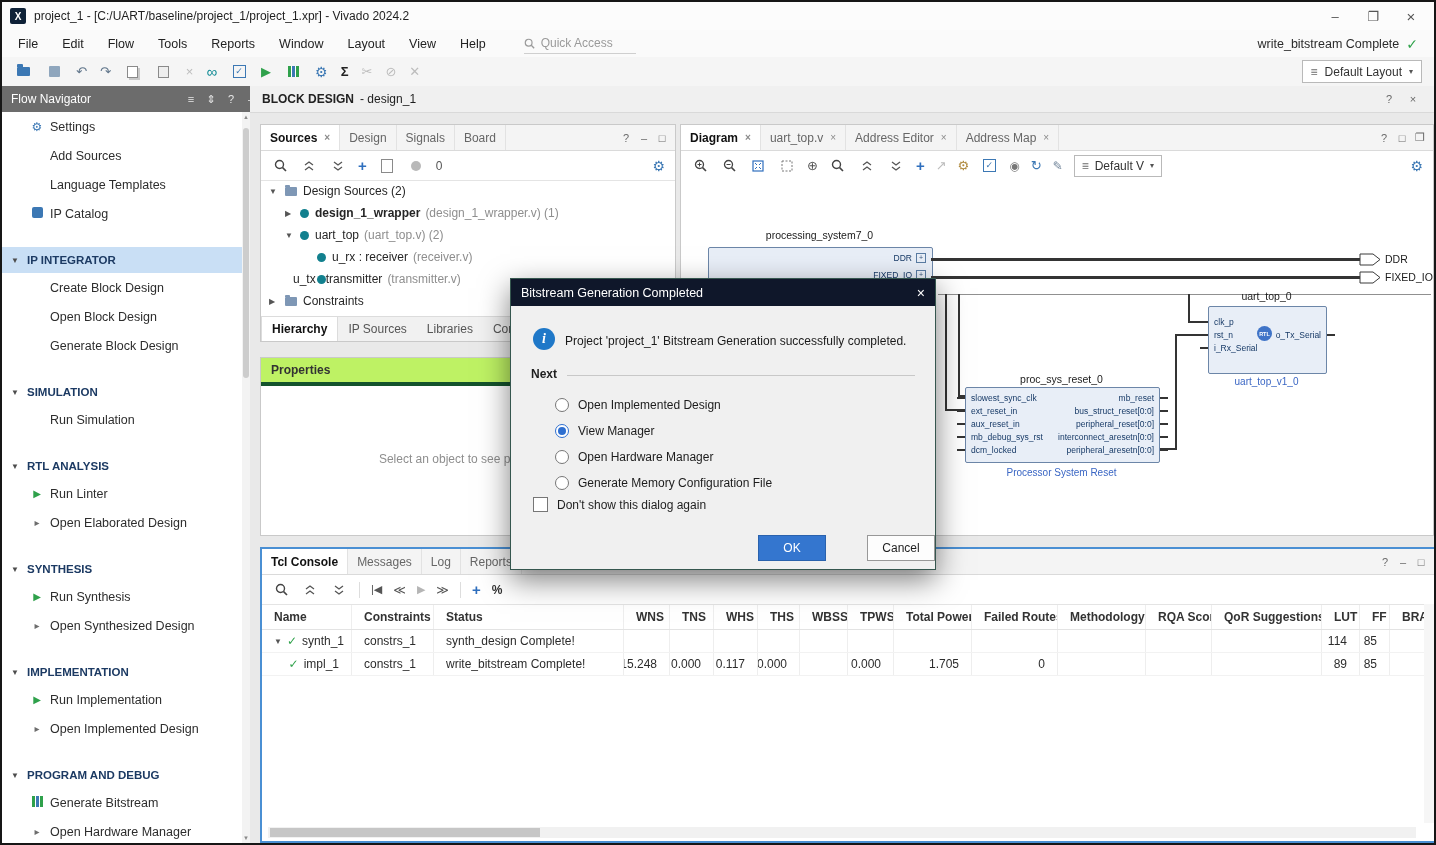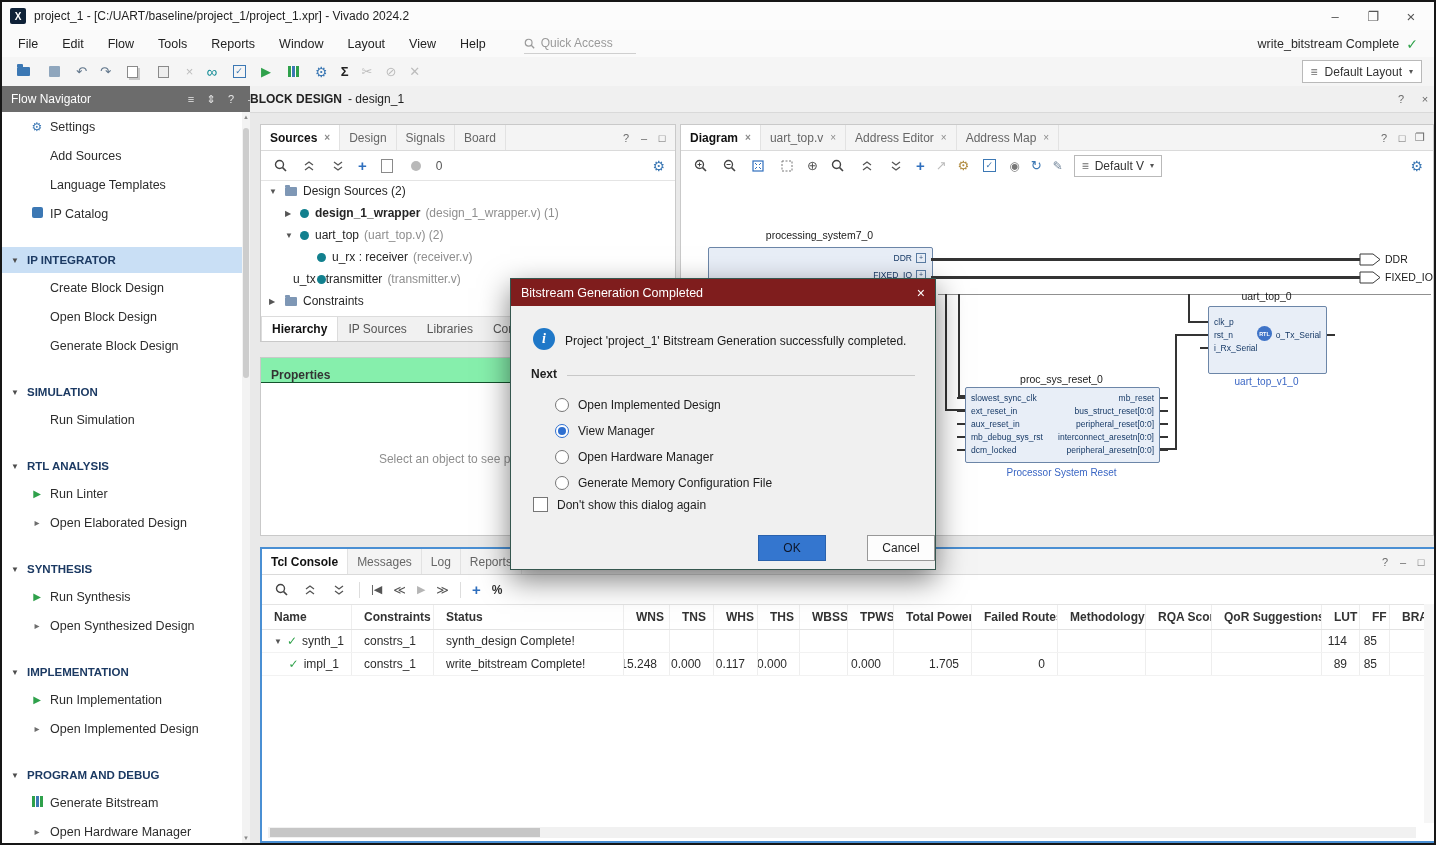--- a/index.html
+++ b/index.html
@@ -38,21 +38,21 @@
   .fnsel{background:#c9dff5}
   .play{color:#2fa14b;font-size:10px}
   .chev-r{color:#6d6d6d;font-size:10px}
   .gbit{width:11px;height:11px;background:linear-gradient(90deg,#2fa14b 0 3px,#fff 3px 4px,#3c78b4 4px 7px,#fff 7px 8px,#2fa14b 8px 11px)}
   .ipcat{width:11px;height:11px;background:#3c78b4;border-radius:2px}
   #fnav-sb{position:absolute;left:240px;top:110px;width:8px;bottom:0;background:#f3f3f3}
   #fnav-sb .thumb{position:absolute;left:1px;width:6px;top:16px;height:250px;background:#cdcdcd;border-radius:3px}
   .sb-arrow{position:absolute;left:0;width:8px;height:10px;color:#8a8a8a;font-size:6px;text-align:center;line-height:10px}
 
   
-  #bdhd{position:absolute;left:248px;top:84px;right:0;height:26px;background:#f0f0f0;border-bottom:1px solid #d9d9d9;display:flex;align-items:center;padding:0 0;gap:6px}
+  #bdhd{position:absolute;left:248px;top:84px;right:0;height:26px;background:#f0f0f0;border-bottom:1px solid #d9d9d9;display:flex;align-items:center;padding:0 12px;gap:6px}
   .pnl-ic{color:#6a6a6a;font-size:11px;width:18px;text-align:center}
 
   
   .panel{position:absolute;background:#fff;border:1px solid #c9c9c9}
   .ptabs{height:25px;background:#f4f4f4;border-bottom:1px solid #dadada;display:flex;align-items:stretch;font-size:12px;color:#666}
   .ptab{display:flex;align-items:center;gap:7px;padding:0 9px;border-right:1px solid #e2e2e2}
   .ptab .x{color:#8a8a8a;font-size:10px}
   .ptab.on{background:#fff;color:#111;font-weight:bold}
   .ptabs .rt{margin-left:auto;display:flex;align-items:center;padding-right:4px}
   .ptools{height:29px;border-bottom:1px solid #e4e4e4;display:flex;align-items:center;gap:11px;padding:0 10px}
@@ -94,29 +94,29 @@
   .cell.num{justify-content:flex-end}
   .hrow{height:24px;border-bottom:1px solid #e3e3e3;font-weight:bold;color:#333;font-size:12px}
   .drow{height:22px;border-bottom:1px solid #f2f2f2;font-size:12px;color:#2c2c2c}
   .tick{color:#2fa24b;font-weight:bold;font-size:12px}
   .hsb{position:absolute;left:6px;right:18px;bottom:3px;height:11px;background:#f1f1f1}
   .hsb .thumb{position:absolute;left:2px;top:1px;width:270px;height:9px;background:#c6c6c6}
   .vsb{position:absolute;right:0;top:55px;bottom:18px;width:10px;background:#f6f6f6}
 
   
   #dialog{position:absolute;left:508px;top:276px;width:424px;height:290px;background:#f0f0f0;border:1px solid #35564e;box-shadow:0 10px 28px rgba(0,0,0,.5);z-index:60}
-  #dialog-title{height:27px;background:#7f1d1d;color:#fff;display:flex;align-items:center;padding:0 10px;font-size:12.5px}
+  #dialog-title{height:27px;background:#0f172a;color:#fff;display:flex;align-items:center;padding:0 10px;font-size:12.5px}
   .info-ic{position:absolute;left:22px;top:49px;width:22px;height:22px;border-radius:50%;background:#1f78c8;color:#fff;font-weight:bold;font-style:italic;font-size:14px;display:flex;align-items:center;justify-content:center;font-family:"Liberation Serif",serif}
   .radio{width:14px;height:14px;border:1px solid #767676;border-radius:50%;background:#fff;box-sizing:border-box}
   .radio.sel{border:1px solid #2e6fd0}
   .radio.sel::after{content:"";display:block;width:8px;height:8px;margin:2px;border-radius:50%;background:#2e6fd0}
   .opt{position:absolute;left:44px;display:flex;align-items:center;gap:9px;height:20px;font-size:12px;color:#1c1c1c}
   .cbx{width:13px;height:13px;border:1px solid #767676;background:#fff}
   .btn{position:absolute;width:66px;height:24px;display:flex;align-items:center;justify-content:center;font-size:12px;border:1px solid #989898;background:#fdfdfd;color:#1e1e1e}
-  .btn.primary{background:#3476cf;border-color:#2a62ad;color:#0f172a}
+  .btn.primary{background:#3476cf;border-color:#2a62ad;color:#ffffff}
 </style>
 </head>
 <body>
 
 <div id="app">
 
   <div id="titlebar">
     <div class="logo">X</div>
     <span>project_1 - [C:/UART/baseline/project_1/project_1.xpr] - Vivado 2024.2</span>
     <span style="flex:1"></span>
@@ -393,21 +393,21 @@
       <div class="btab">
           <span>Libraries</span>
         </div>
       <div class="btab">
           <span>Compile Order</span>
         </div>
     </div>
   </div>
 
   <div class="panel" style="left:258px;top:355px;width:414px;height:177px">
-    <div style="height:24px;background:#86efac;border-bottom:1px solid #14532d;display:flex;align-items:flex-end;padding:0 10px">
+    <div style="height:24px;background:#bef264;border-bottom:4px solid #14532d;display:flex;align-items:center;padding:0 10px">
       <span style="font-weight:bold;color:#333">Properties</span>
       <span style="flex:1"></span>
       <span class="pnl-ic">?</span>
       <span class="pnl-ic">–</span>
       <span class="pnl-ic">□</span>
     </div>
     <div style="position:absolute;left:0;right:0;top:25px;bottom:0;display:flex;align-items:center;justify-content:center;color:#8e8e8e;font-size:12px">
       <span>Select an object to see properties</span>
     </div>
   </div>

